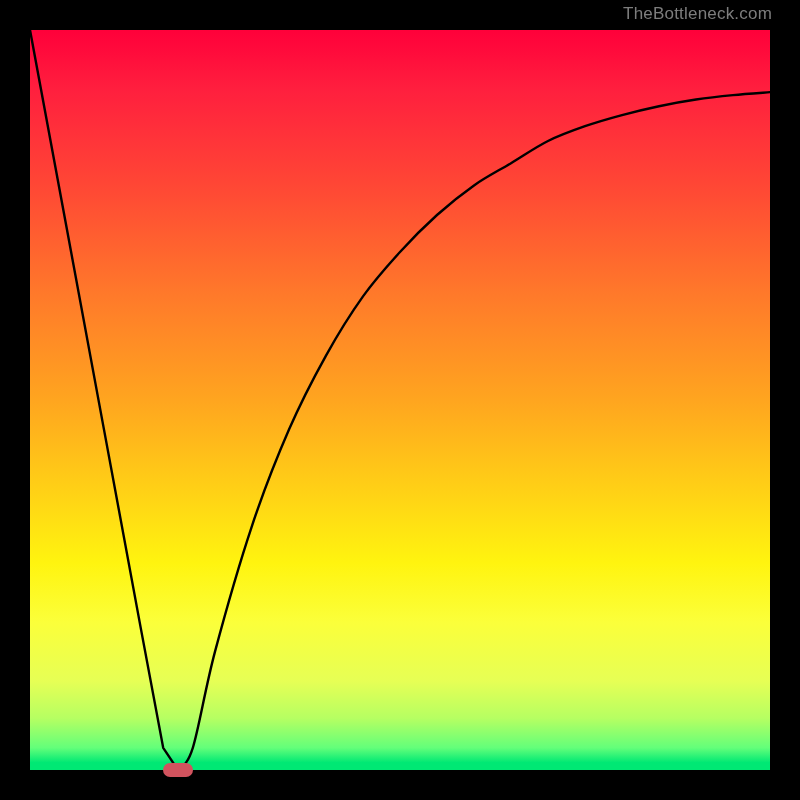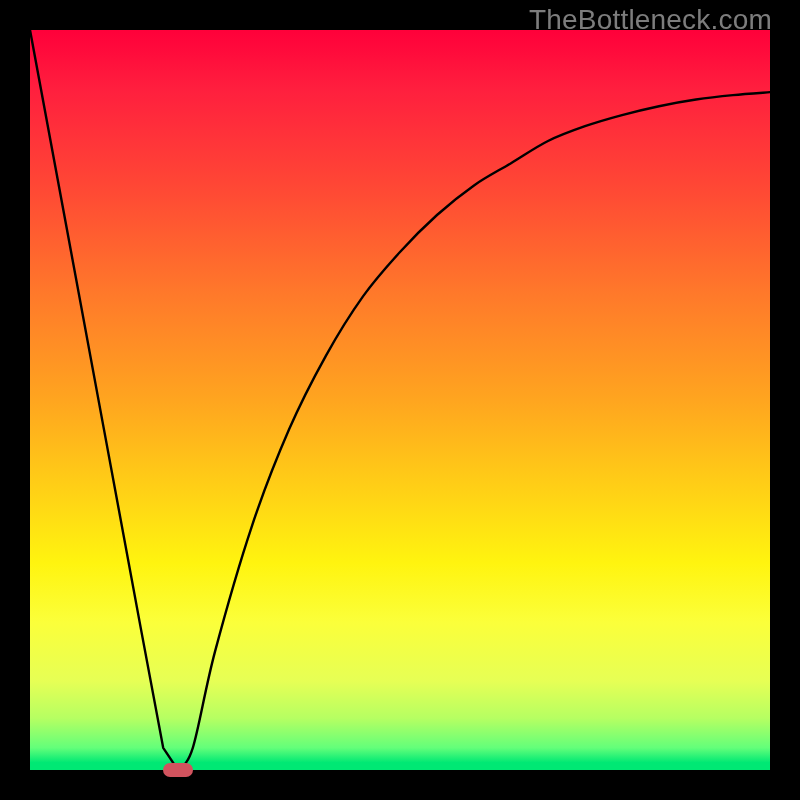--- a/index.html
+++ b/index.html
@@ -38,21 +38,21 @@
       #63ff7a 97%,
       #00e874 99%,
       #00e874 100%
     );
   }
   .watermark {
     position: absolute;
     top: 4px;
     right: 28px;
     color: #7d7d7d;
-    font-size: 28px;
+    font-size: 17px;
     font-weight: 500;
     letter-spacing: 0.2px;
     user-select: none;
   }
   svg.curve {
     position: absolute;
     left: 0;
     top: 0;
     width: 740px;
     height: 740px;

